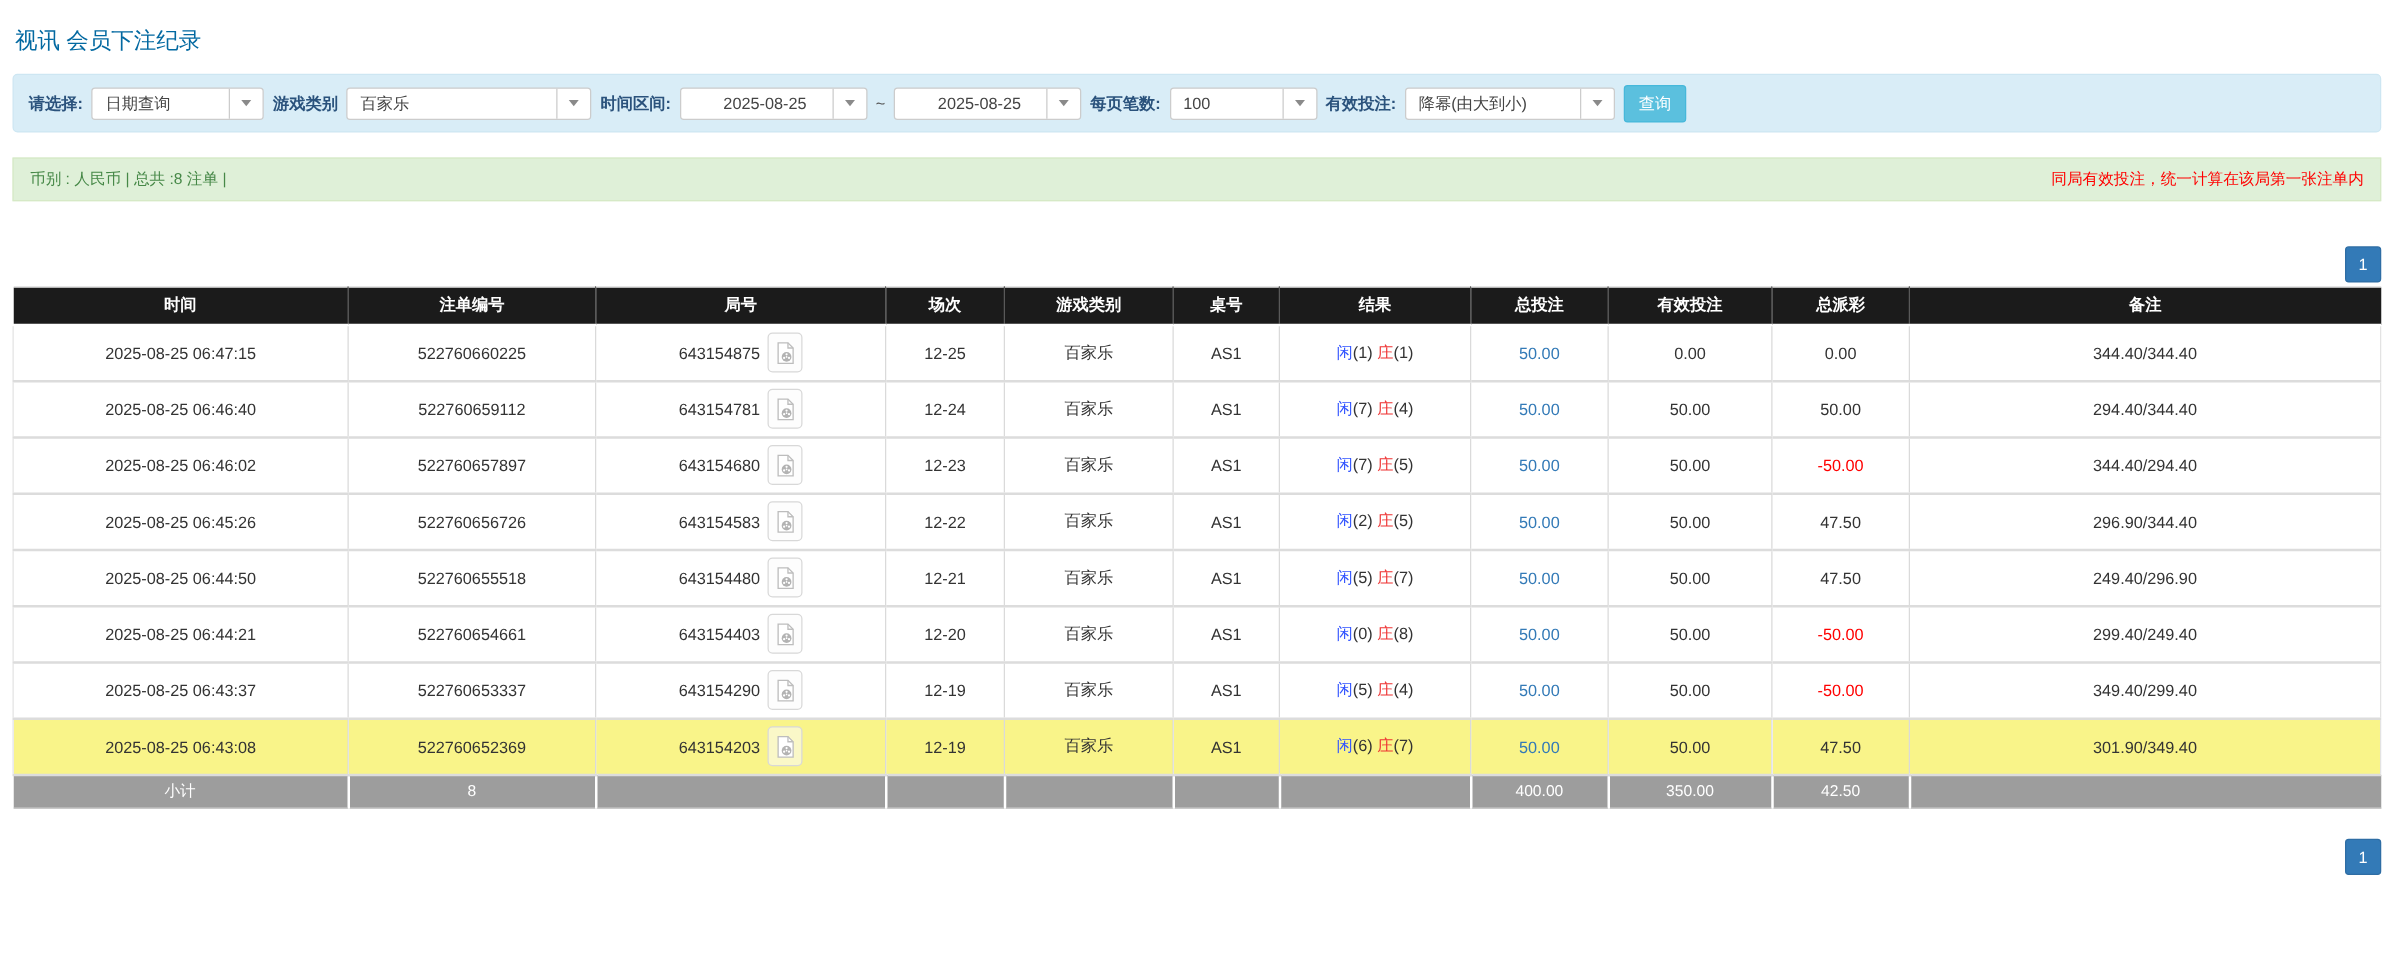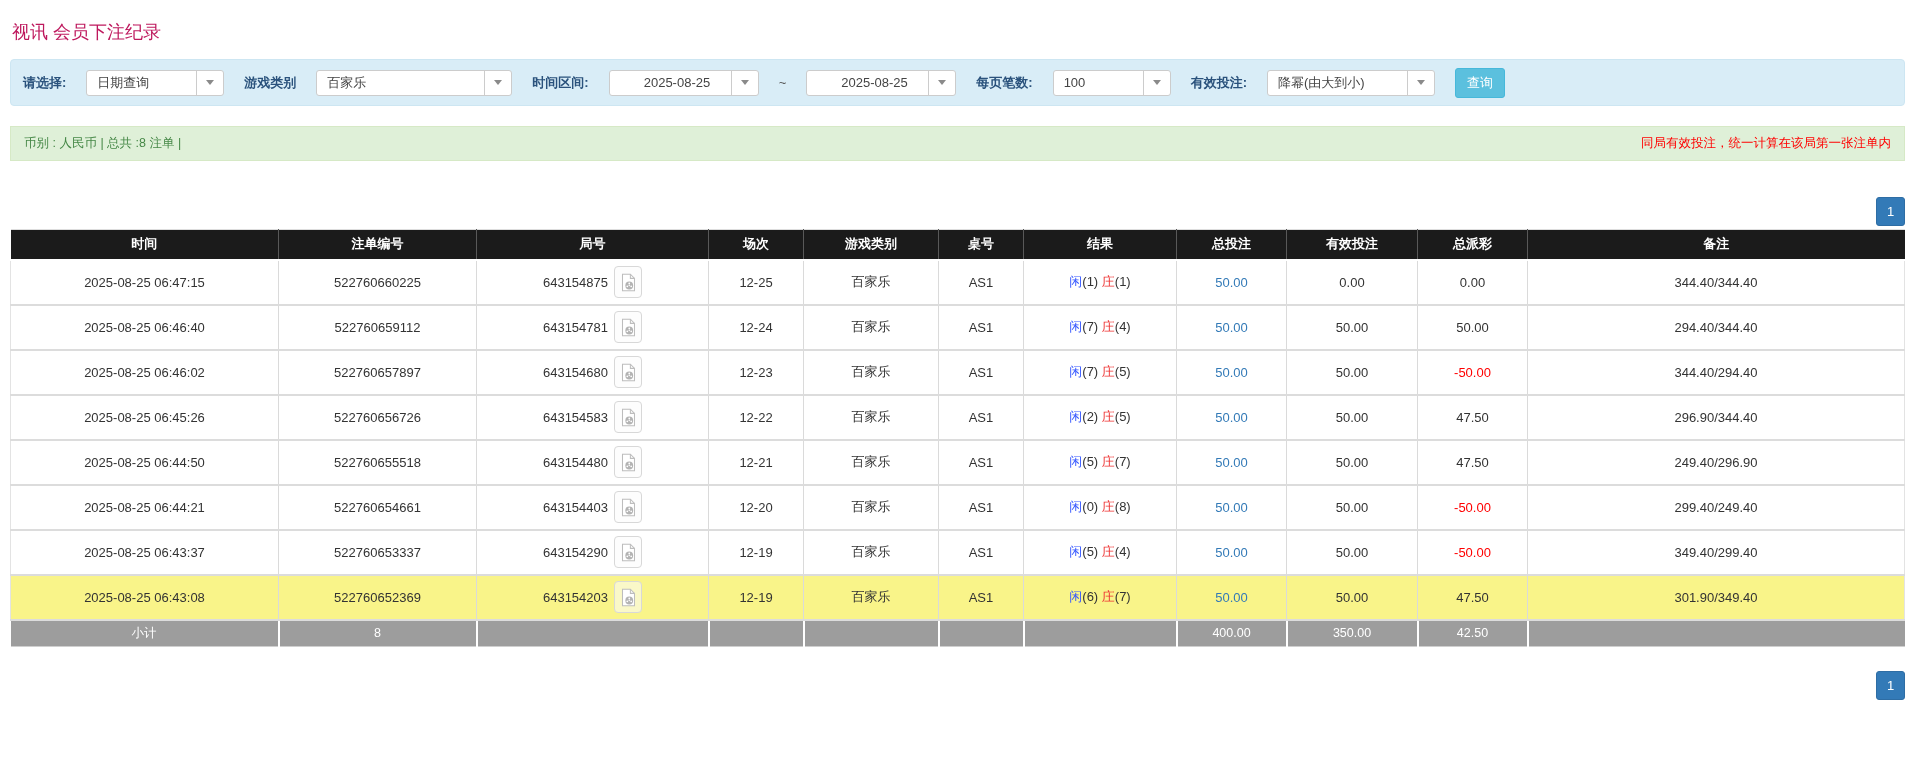--- a/index.html
+++ b/index.html
@@ -1,26 +1,26 @@
 <!DOCTYPE html>
 <html><head>
 <meta charset="utf-8">
 <style>
   * { margin:0; padding:0; box-sizing:border-box; }
   html,body { background:#fff; }
   body { width:1915px; height:773px; font-family:"Liberation Sans", sans-serif; color:#333; overflow:hidden; }
   .page { width:1915px; height:773px; position:relative; }
 
-  .page-title { font-size:18px; font-weight:400; color:#be185d; padding:20px 0 0 12px; }
+  .page-title { font-size:18px; font-weight:400; color:#0369a1; padding:20px 0 0 12px; }
 
   
   .filter-bar {
     margin:15px 10px 0 10px; height:47px; background:#d9edf7;
     border:1px solid #cde6f2; border-radius:4px;
-    display:flex; align-items:center; gap:20px; padding:0 12px;
+    display:flex; align-items:center; gap:7px; padding:0 12px;
   }
   .flabel { font-size:13px; font-weight:700; color:#2a527c; white-space:nowrap; }
   .select {
     height:26px; background:#fff; border:1px solid #ccc; border-radius:3px;
     display:inline-flex; align-items:stretch; cursor:pointer;
   }
   .select .sel-value {
     font-size:13px; color:#444; display:flex; align-items:center; padding:0 10px;
     flex:1; white-space:nowrap; overflow:hidden;
   }

